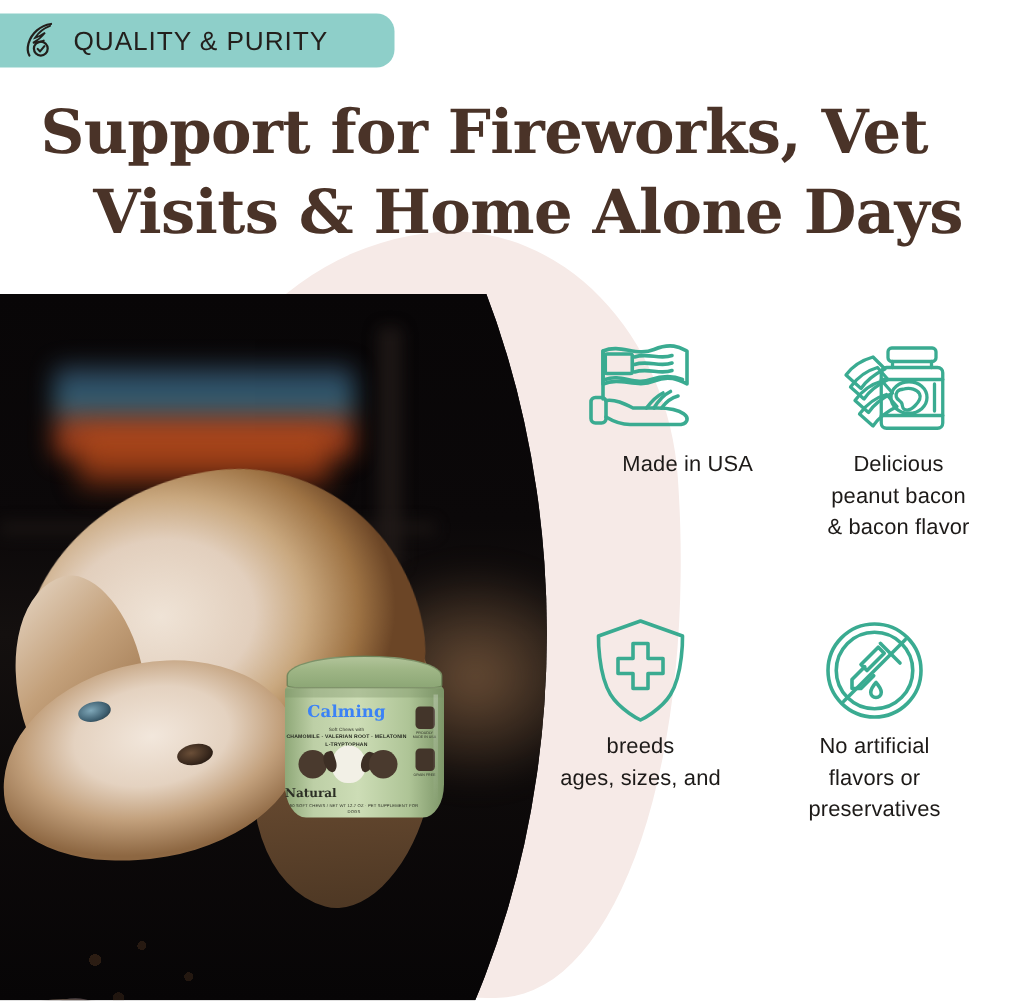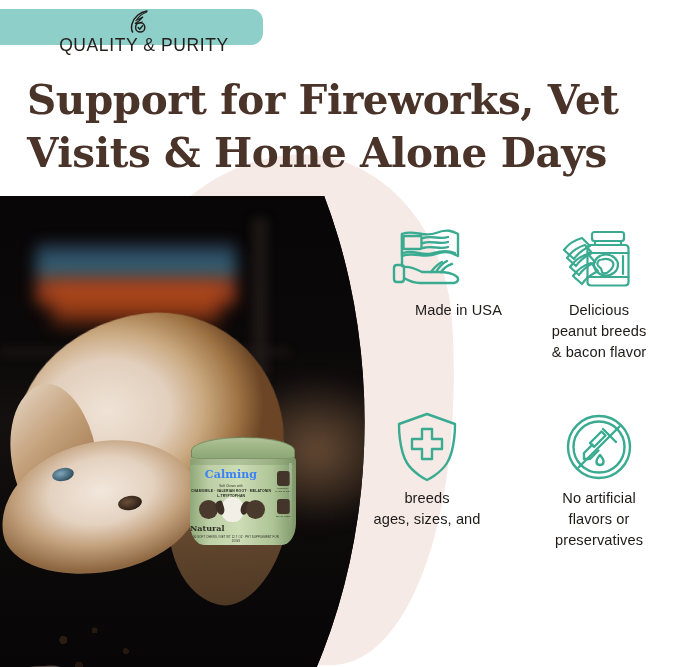--- a/index.html
+++ b/index.html
@@ -10,41 +10,40 @@
     overflow: hidden;
   }
   #page { position: relative; width: 679px; height: 667px; background: #fff; overflow: hidden; }
 
   
   .badge {
     position: absolute; left: 0; top: 9px;
     height: 36px; width: 263px;
     background: #8ecfc9;
     border-radius: 0 12px 12px 0;
-    display: flex; align-items: center; padding-left: 14px; flex-direction: column;
+    display: flex; align-items: center; padding-left: 14px;
   }
   .badge-icon { width: 24px; height: 26px; flex: 0 0 auto; }
   .badge-label {
     font-size: 17.5px; letter-spacing: .6px; color: #231f1c;
     margin-left: 11px; white-space: nowrap;
     font-family: "Liberation Sans", sans-serif;
   }
 
   
   .headline {
     position: absolute; left: 27px; top: 62px; width: 650px;
     font-family: "DejaVu Serif", serif;
     font-weight: bold;
     font-size: 40.5px;
     line-height: 1.32;
     color: #4a3328;
     letter-spacing: -0.4px;
-    margin-top: 12px;
-  }
-  .headline .l2 { display: block; }
+  }
+  .headline .l2 { display: block; text-align: center; }
 
   
   .pink-blob {
     position: absolute; left: 108px; top: 156px;
     width: 350px; height: 512px;
     background: #f6eae7;
     border-radius: 58% 42% 40% 60% / 46% 34% 66% 54%;
     transform: rotate(-4deg);
   }
 
@@ -208,21 +207,21 @@
   }
 
   
   .features {
     position: absolute; left: 352px; top: 218px; width: 327px; height: 360px;
   }
   .feature { position: absolute; width: 150px; text-align: center; }
   .feature.f1 { left: 0;   top: 0; text-align: right; }
   .feature.f2 { left: 172px; top: 0; }
   .feature.f3 { left: 0;   top: 188px; }
-  .feature.f4 { left: 172px; top: 188px; }
+  .feature.f4 { left: 156px; top: 188px; }
   .feature-icon { height: 82px; display: flex; align-items: center; justify-content: center; }
   .feature-label {
     font-size: 14.6px; line-height: 1.45; color: #1d1a18;
     letter-spacing: .1px;
   }
   svg { display: block; overflow: visible; }
 </style>
 </head>
 <body>
 
@@ -332,21 +331,21 @@
             <path d="M27.5 27 L68.5 27"></path>
             <path d="M27.5 51 L68.5 51"></path>
             <ellipse cx="46" cy="39" rx="12" ry="10.5"></ellipse>
             <path d="M42 33.5 C38.5 33.5 37 36 37.5 38.5 C38 40.5 40 41 41 42.5 C42 44 41 46 43 47 C45.5 48.2 48 46.5 50 44.5 C52.5 42 54.5 39.5 53 36.5 C51.5 33.8 47 32 42 33.5 Z"></path>
             <path d="M63 30 L63 48"></path>
           </g>
         </svg>
       </div>
       <div class="feature-label">
         <div>Delicious</div>
-        <div>peanut breeds</div>
+        <div>peanut bacon</div>
         <div>&amp; bacon flavor</div>
       </div>
     </div>
 
     <div class="feature f3">
       <div class="feature-icon">
         <svg width="66" height="72" viewBox="0 0 66 72">
           <g fill="none" stroke="#3aab91" stroke-width="2.4" stroke-linecap="round" stroke-linejoin="round">
             <path d="M33 3 L61 13 C61 13 61.5 38 53 52 C46.5 62.5 33 69 33 69 C33 69 19.5 62.5 13 52 C4.5 38 5 13 5 13 Z"></path>
             <path d="M28 18 L38 18 L38 28 L48 28 L48 38 L38 38 L38 48 L28 48 L28 38 L18 38 L18 28 L28 28 Z"></path>

